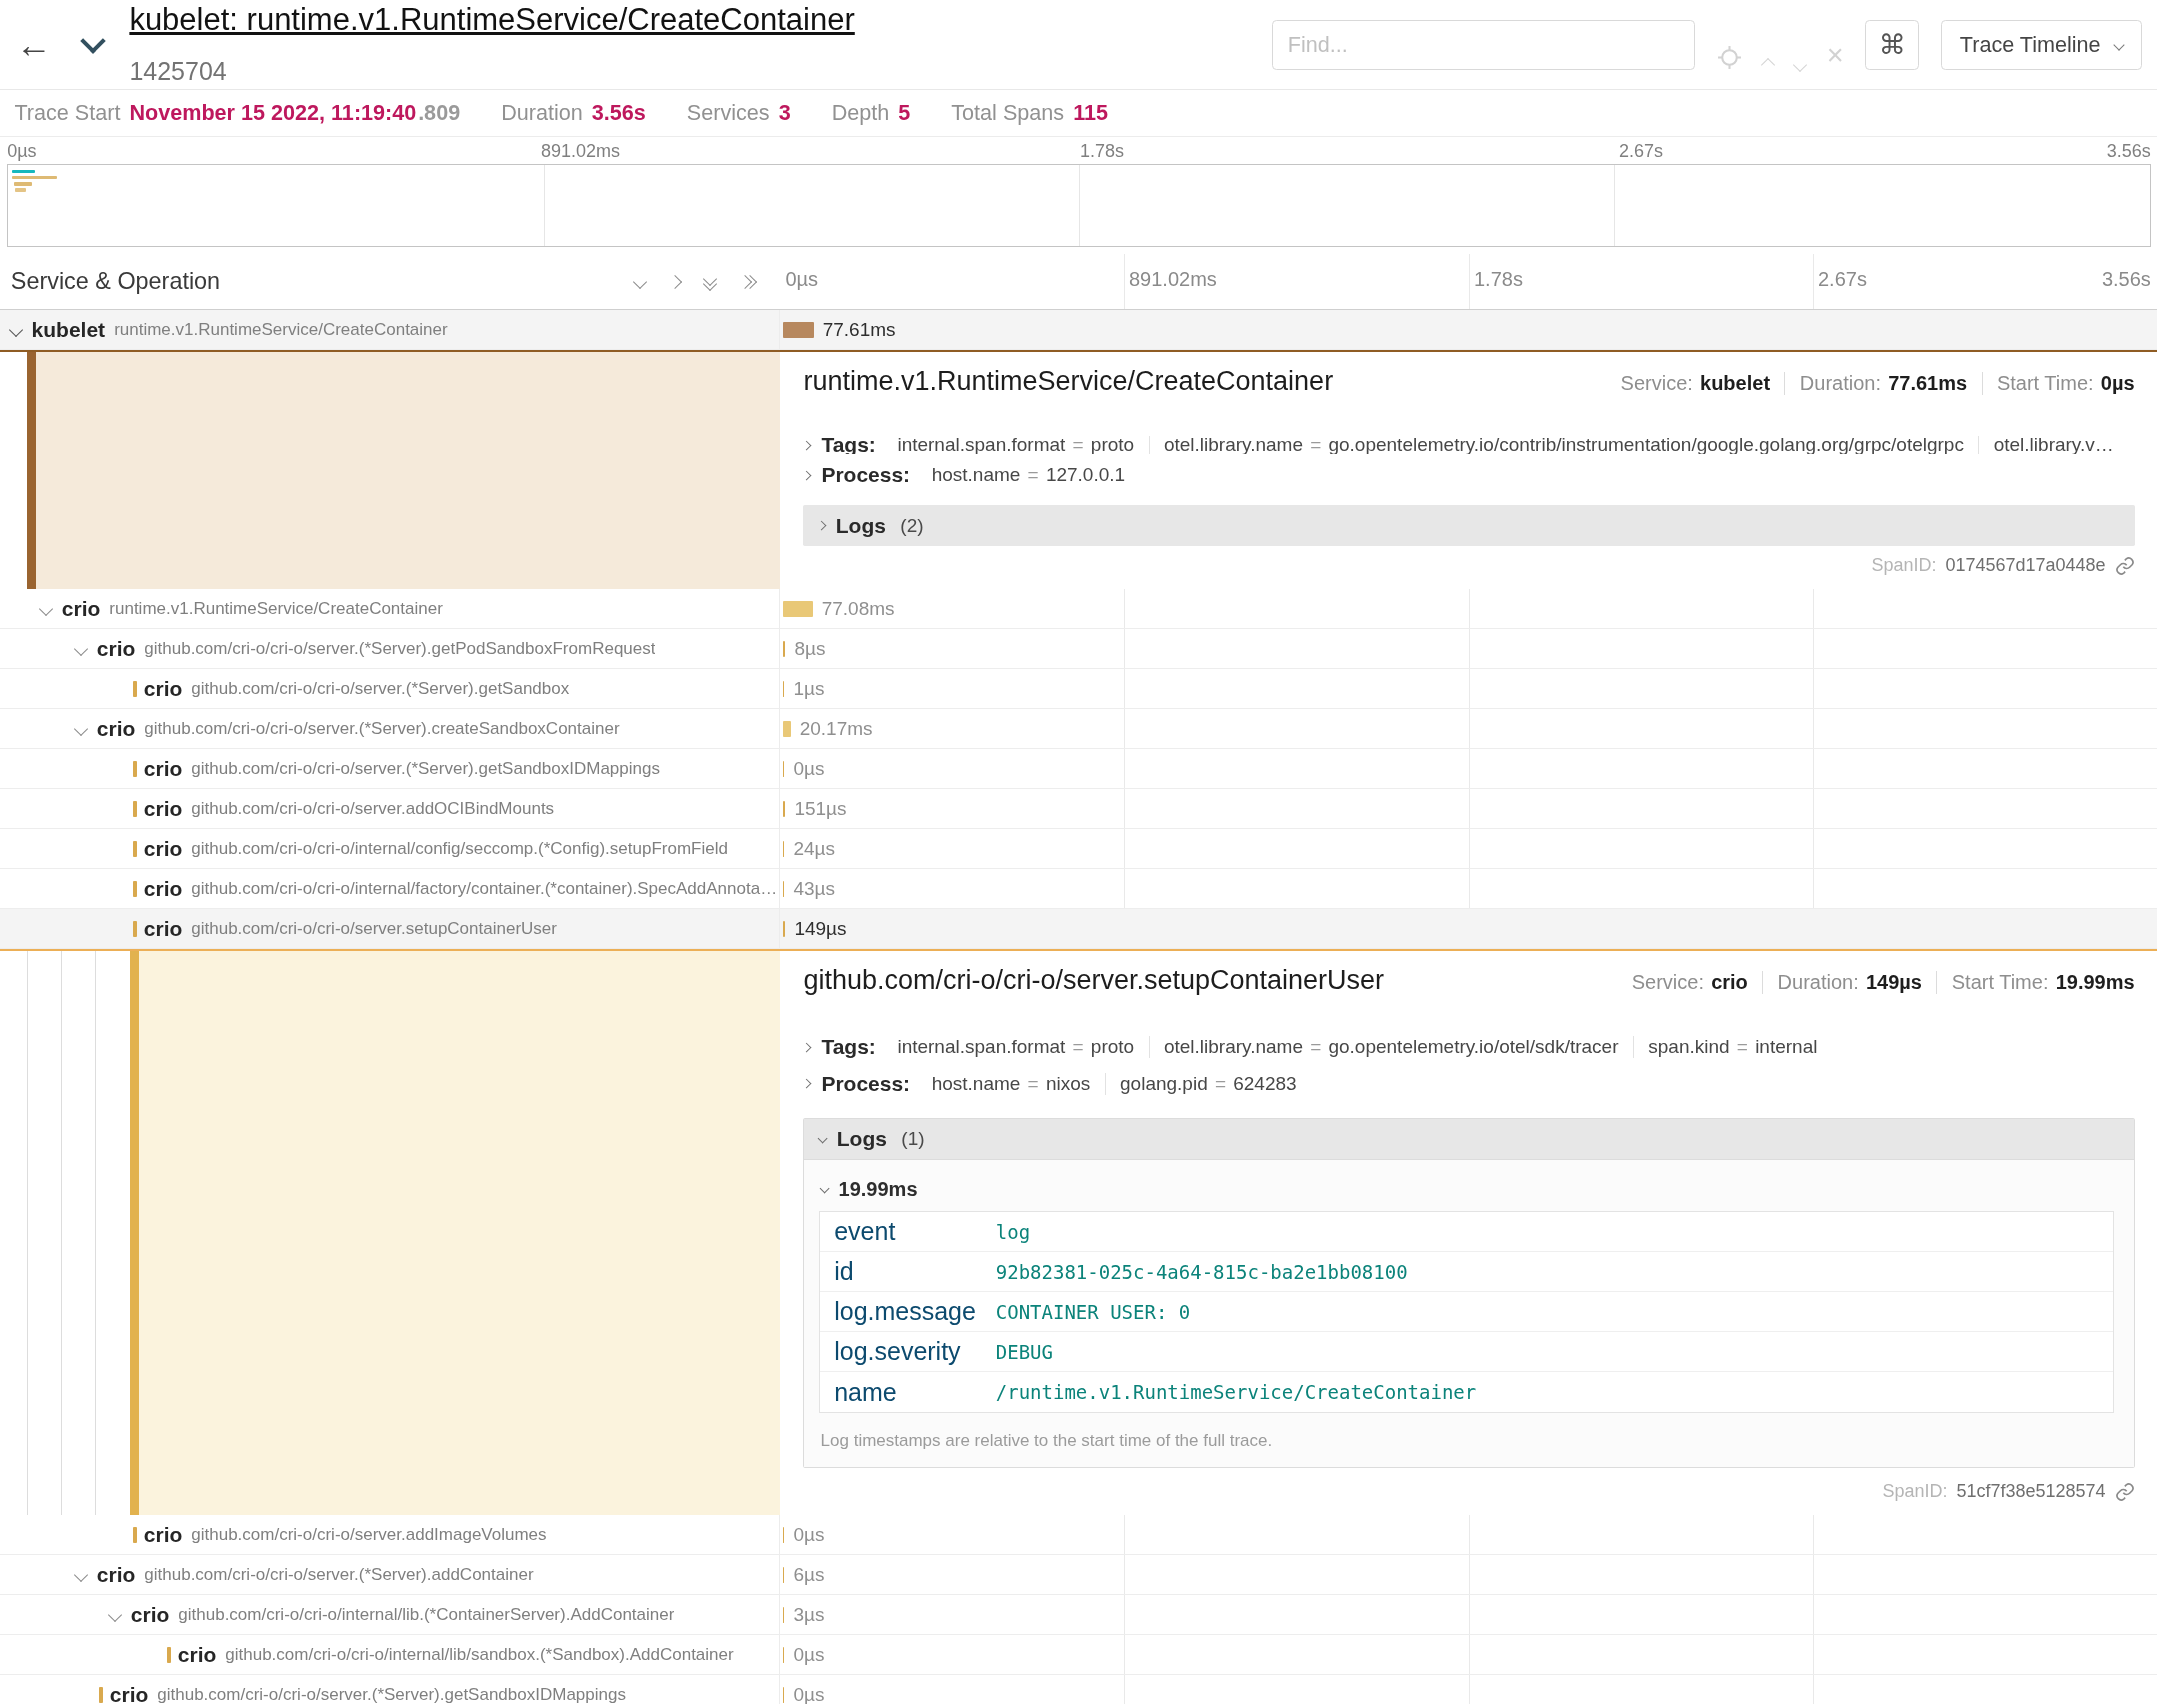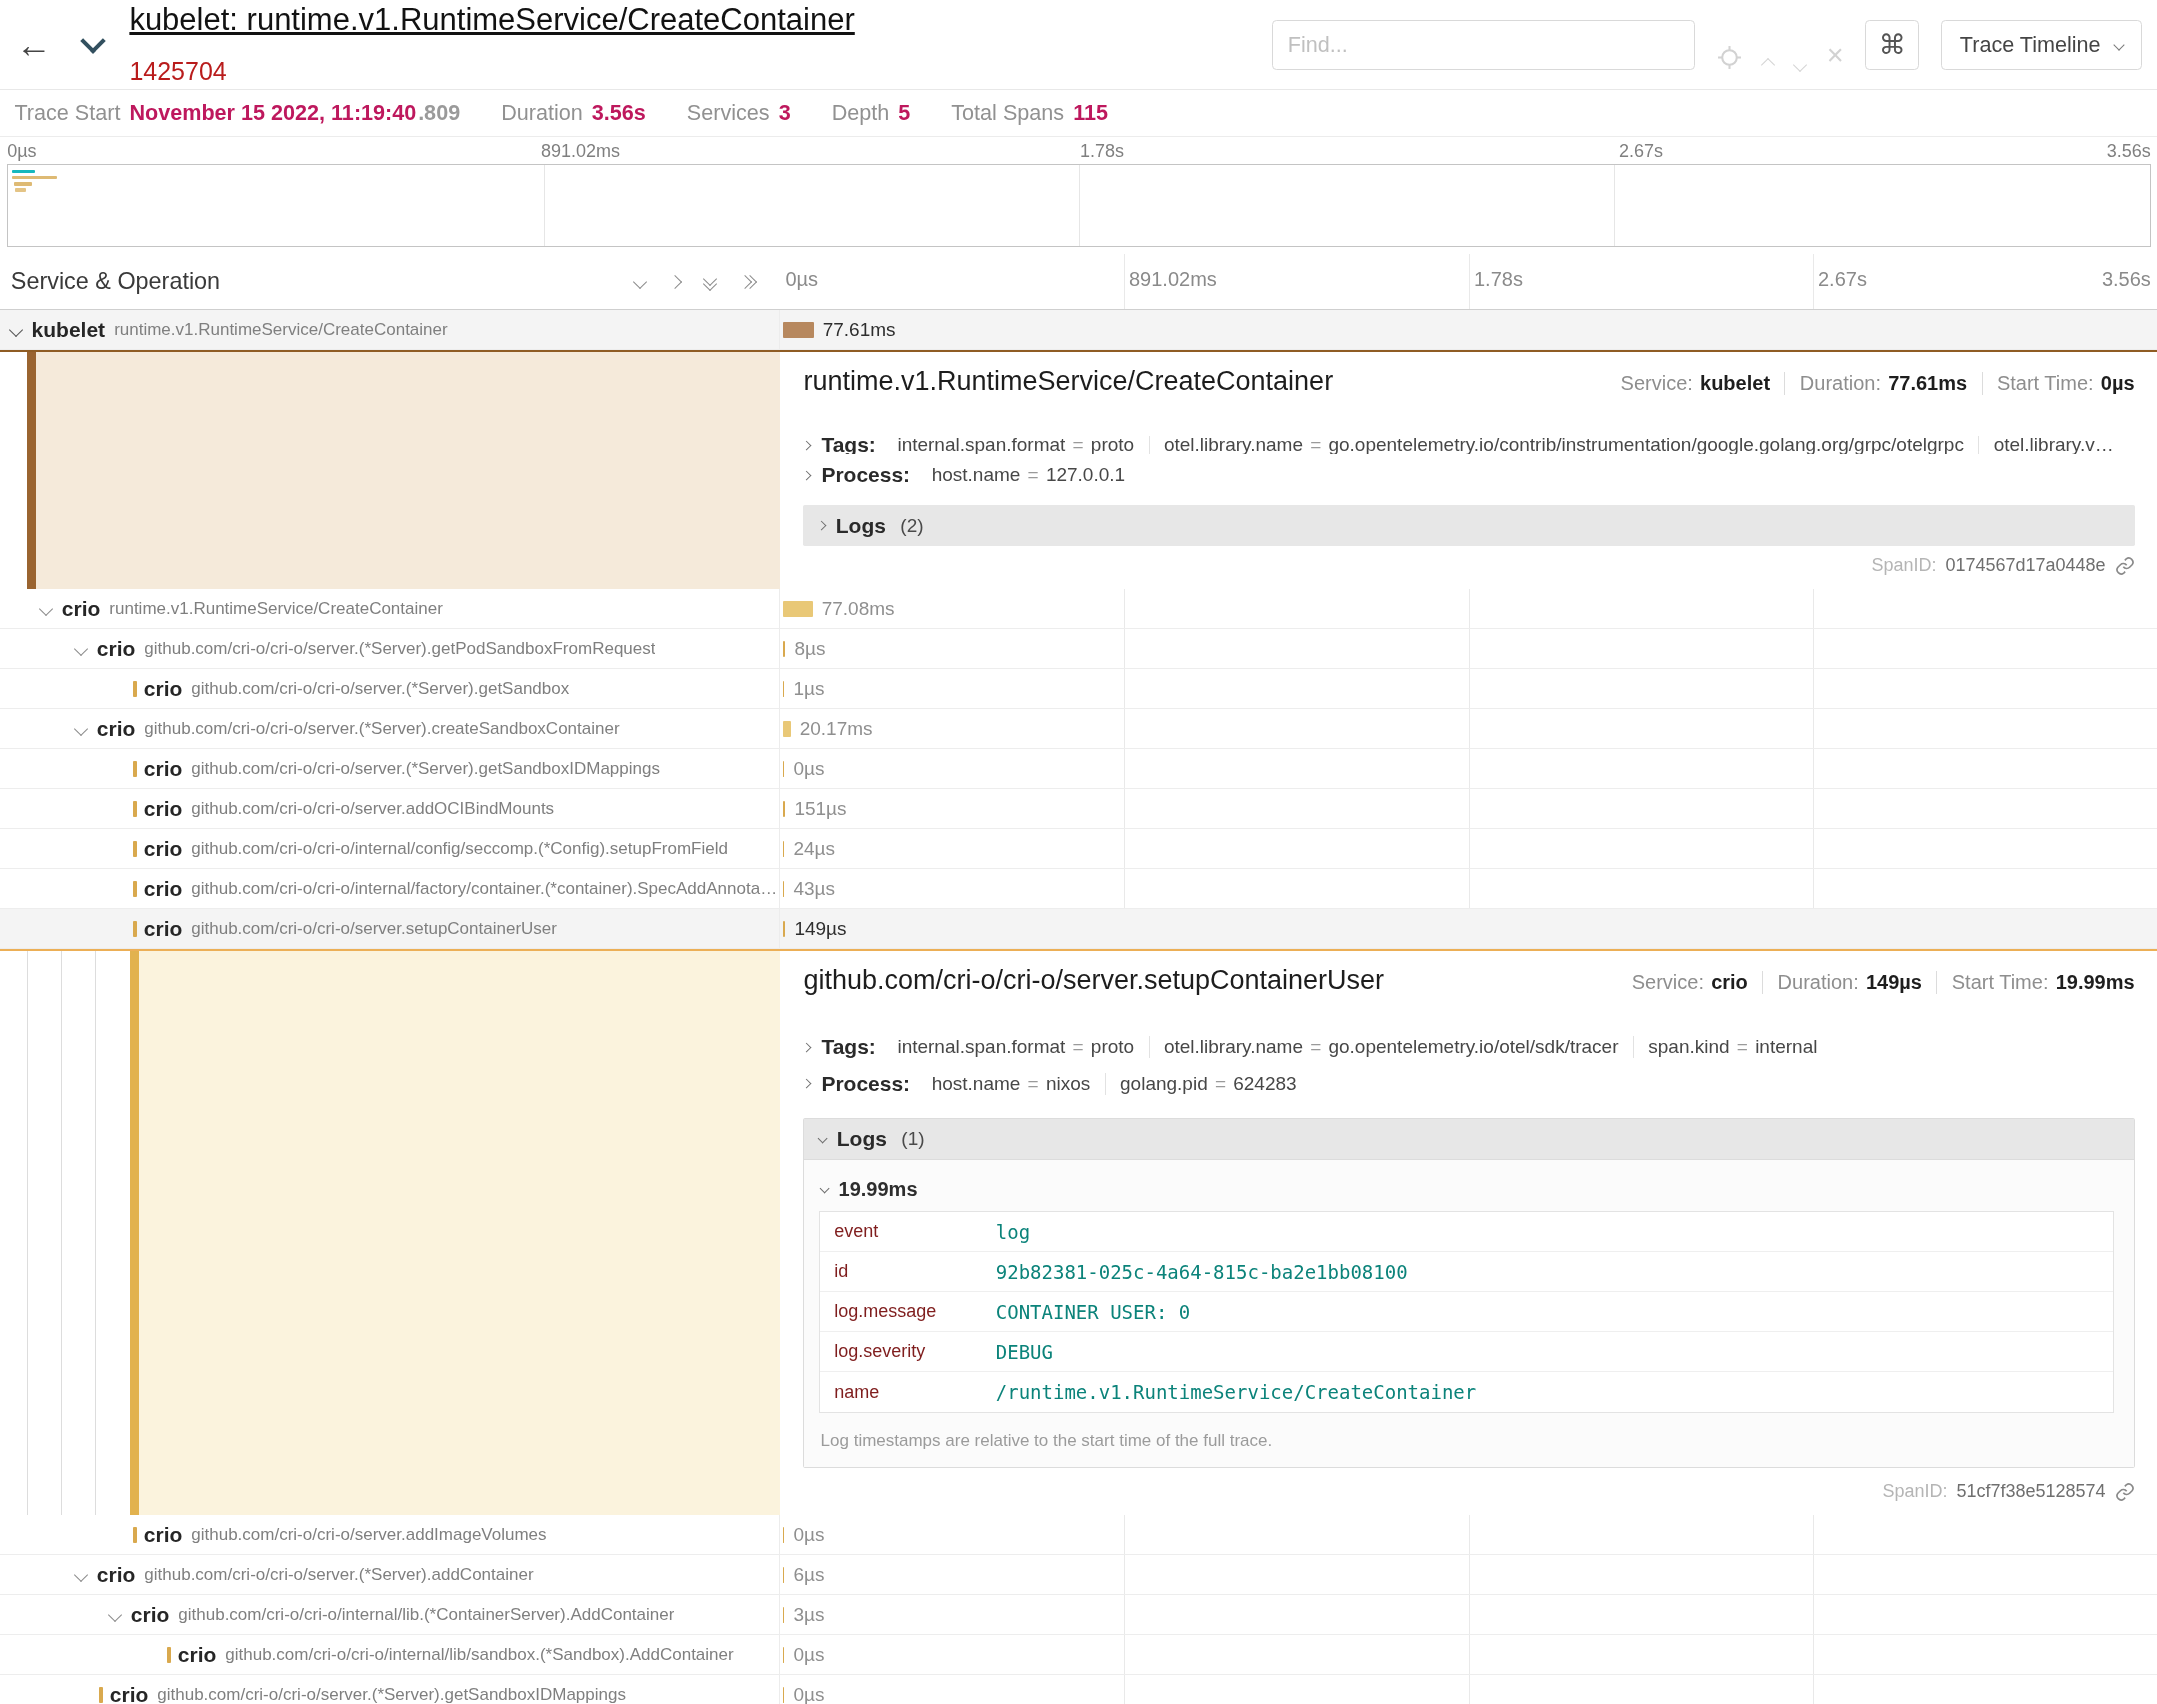--- a/index.html
+++ b/index.html
@@ -18,21 +18,21 @@
   .chev.light{border-color:#d4d4d4}
   .chev.xs{width:7.2px;height:7.2px;border-width:0 1.8px 1.8px 0;border-color:#6e6e6e}
   .chev.sm{width:8px;height:8px;border-color:#7a7a7a}
 
   
   .topbar{height:90px;display:flex;align-items:center;padding:0 16px;border-bottom:0.9px solid #e8e8e8;gap:18px;background:#fff}
   .back{font-size:36px;color:#454545;line-height:1;cursor:pointer;margin-right:9px}
   .title-toggle{display:flex;align-items:center;cursor:pointer;padding:0 5.4px}
   .title-block{display:flex;flex-direction:column;margin-left:3.6px;min-width:0}
   .trace-title{font-size:31px;font-weight:500;color:#121212;text-decoration:underline;line-height:1.1;white-space:nowrap}
-  .trace-id{font-size:25px;color:#b91c1c;margin-top:20px}
+  .trace-id{font-size:25px;color:#737373;margin-top:20px}
   .find-group{margin-left:auto;display:flex;align-items:flex-end;gap:21.6px}
   .find{width:423px;height:50px;border:0.9px solid #d9d9d9;border-radius:4.5px;font-size:21.6px;padding:0 14.4px;color:#444;outline:none;font-family:"Liberation Sans",sans-serif}
   .find::placeholder{color:#c0c0c0}
   .hicon{color:#d2d2d2;font-size:29px;display:flex;align-items:center;line-height:1;cursor:pointer}
   .kbd-btn{width:54px;height:50px;border:0.9px solid #d9d9d9;border-radius:4.5px;background:#fff;font-size:27px;color:#555;cursor:pointer;font-family:"DejaVu Sans",sans-serif}
   .view-btn{height:50px;border:0.9px solid #d9d9d9;border-radius:4.5px;background:#fff;font-size:21.6px;color:#454545;display:flex;align-items:center;gap:14.4px;padding:0 18px;cursor:pointer;font-family:"Liberation Sans",sans-serif}
 
   
   .summary{height:47px;display:flex;align-items:center;gap:41px;padding:0 14.4px;border-bottom:0.9px solid #ececec;font-size:21.6px;background:#fff}
   .sum{display:flex;align-items:center;gap:9px;white-space:nowrap}
@@ -106,21 +106,21 @@
   .sid-value{color:#6f6f6f}
   .link-ic{display:flex;align-items:center;cursor:pointer}
 
   .logs-block{margin-top:21.6px;border:0.9px solid #dcdcdc;border-radius:1.8px;flex:none}
   .logs-block .logs-bar{margin-top:0;border-bottom:0.9px solid #dcdcdc;border-radius:0}
   .logs-content{background:#fbfbfb;padding:10.8px 20px 16px 14.4px}
   .log-entry-head{display:flex;align-items:center;gap:10.8px;font-size:20px;font-weight:700;color:#2d2d2d;padding:7.2px 0 10.8px 1.8px;cursor:pointer}
   .log-table{border:0.9px solid #e3e3e3;background:#fff}
   .lt-row{display:flex;border-bottom:0.9px solid #efefef;min-height:40px;align-items:center}
   .lt-row:last-child{border-bottom:none}
-  .lt-k{width:176px;min-width:176px;padding-left:14.4px;font-size:18px;color:#7f1d1d}
+  .lt-k{width:176px;min-width:176px;padding-left:14.4px;font-size:25px;color:#0c4a6e}
   .lt-v{font-family:"DejaVu Sans Mono",monospace;font-size:19px;color:#0B837A;white-space:nowrap;overflow:hidden;text-overflow:ellipsis}
   .log-footnote{font-size:17px;color:#9b9b9b;margin-top:18px;padding-left:1.8px}
 </style>
 </head>
 <body>
 
 <header class="topbar">
   <span class="back">←</span>
   <span class="title-toggle">
       <i class="chev down big"></i>

